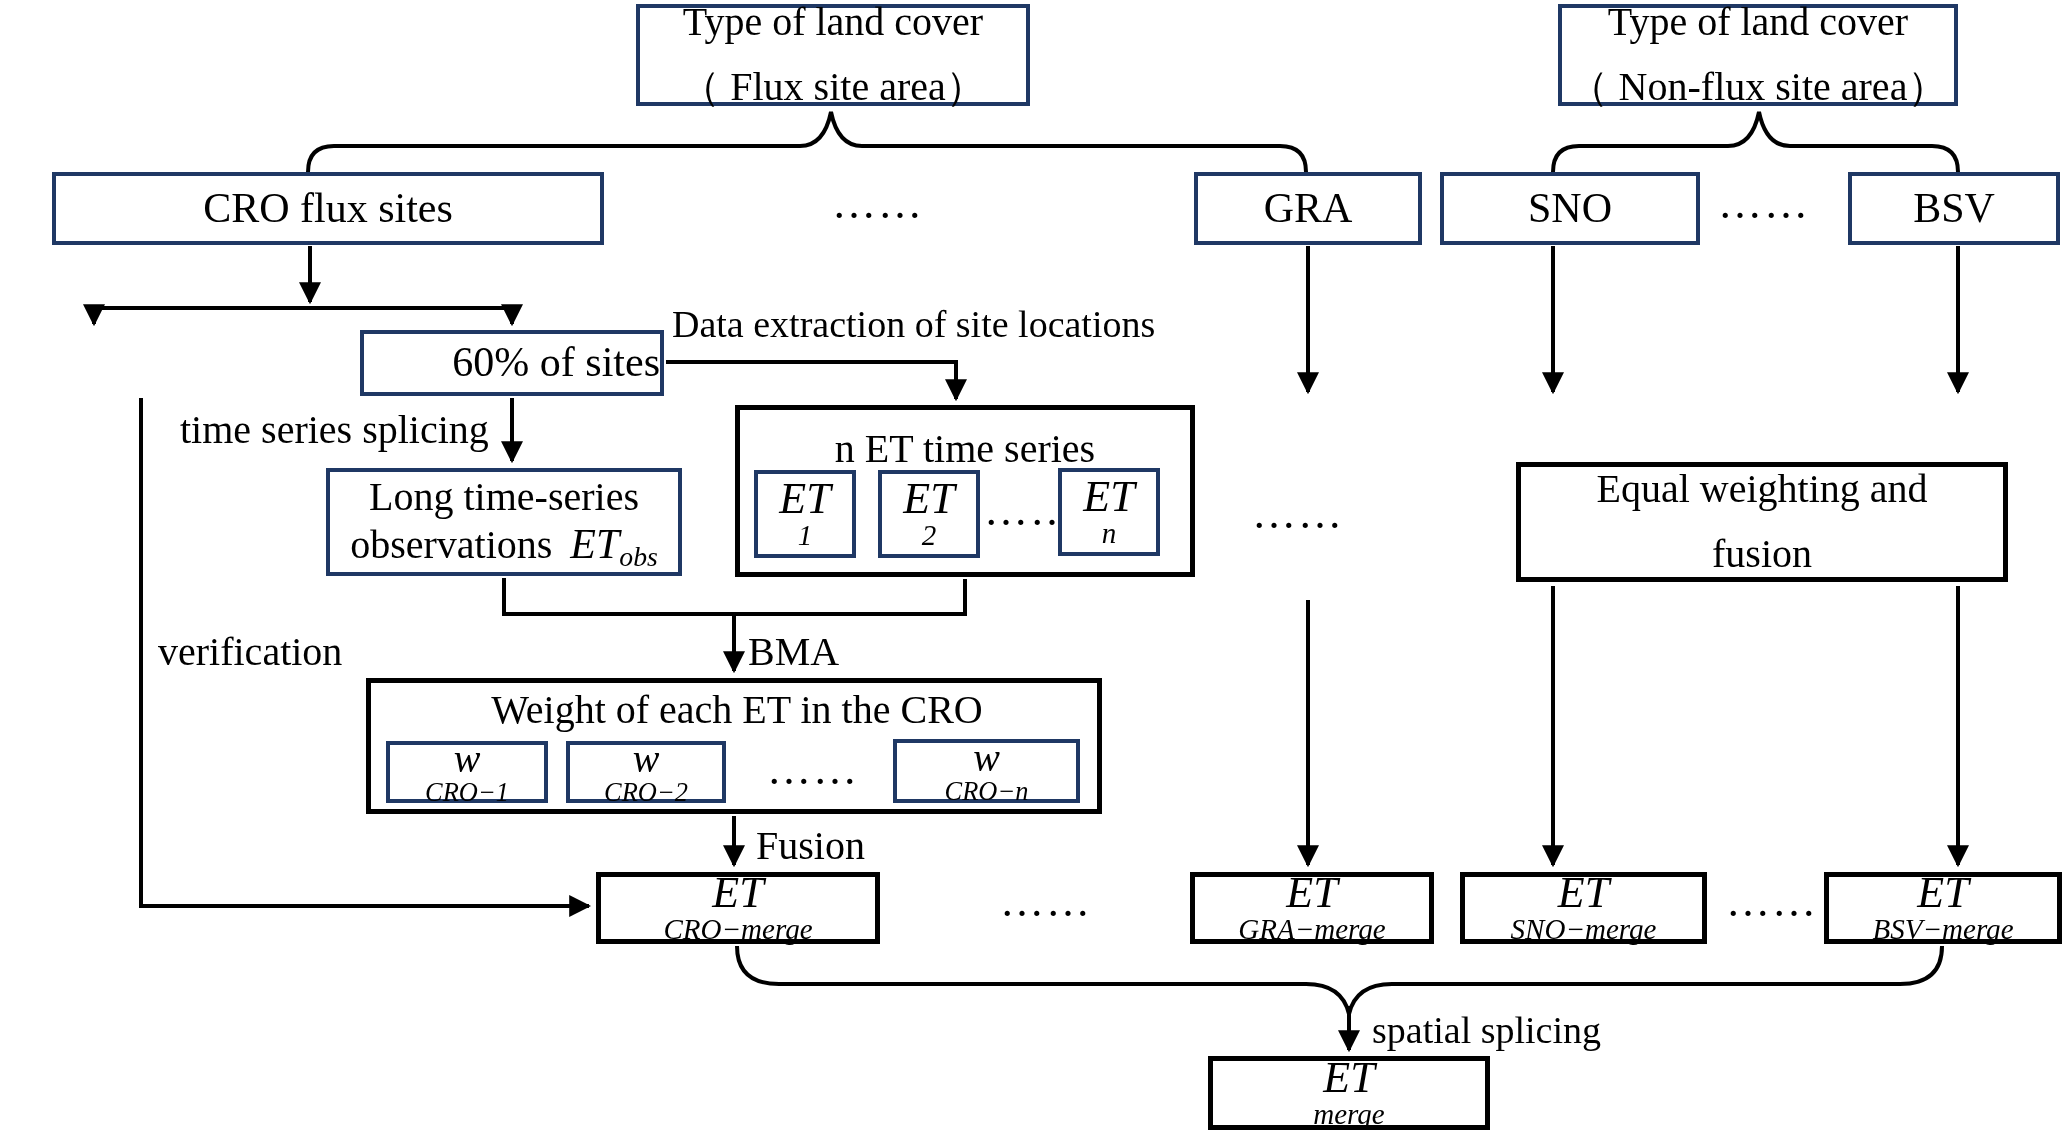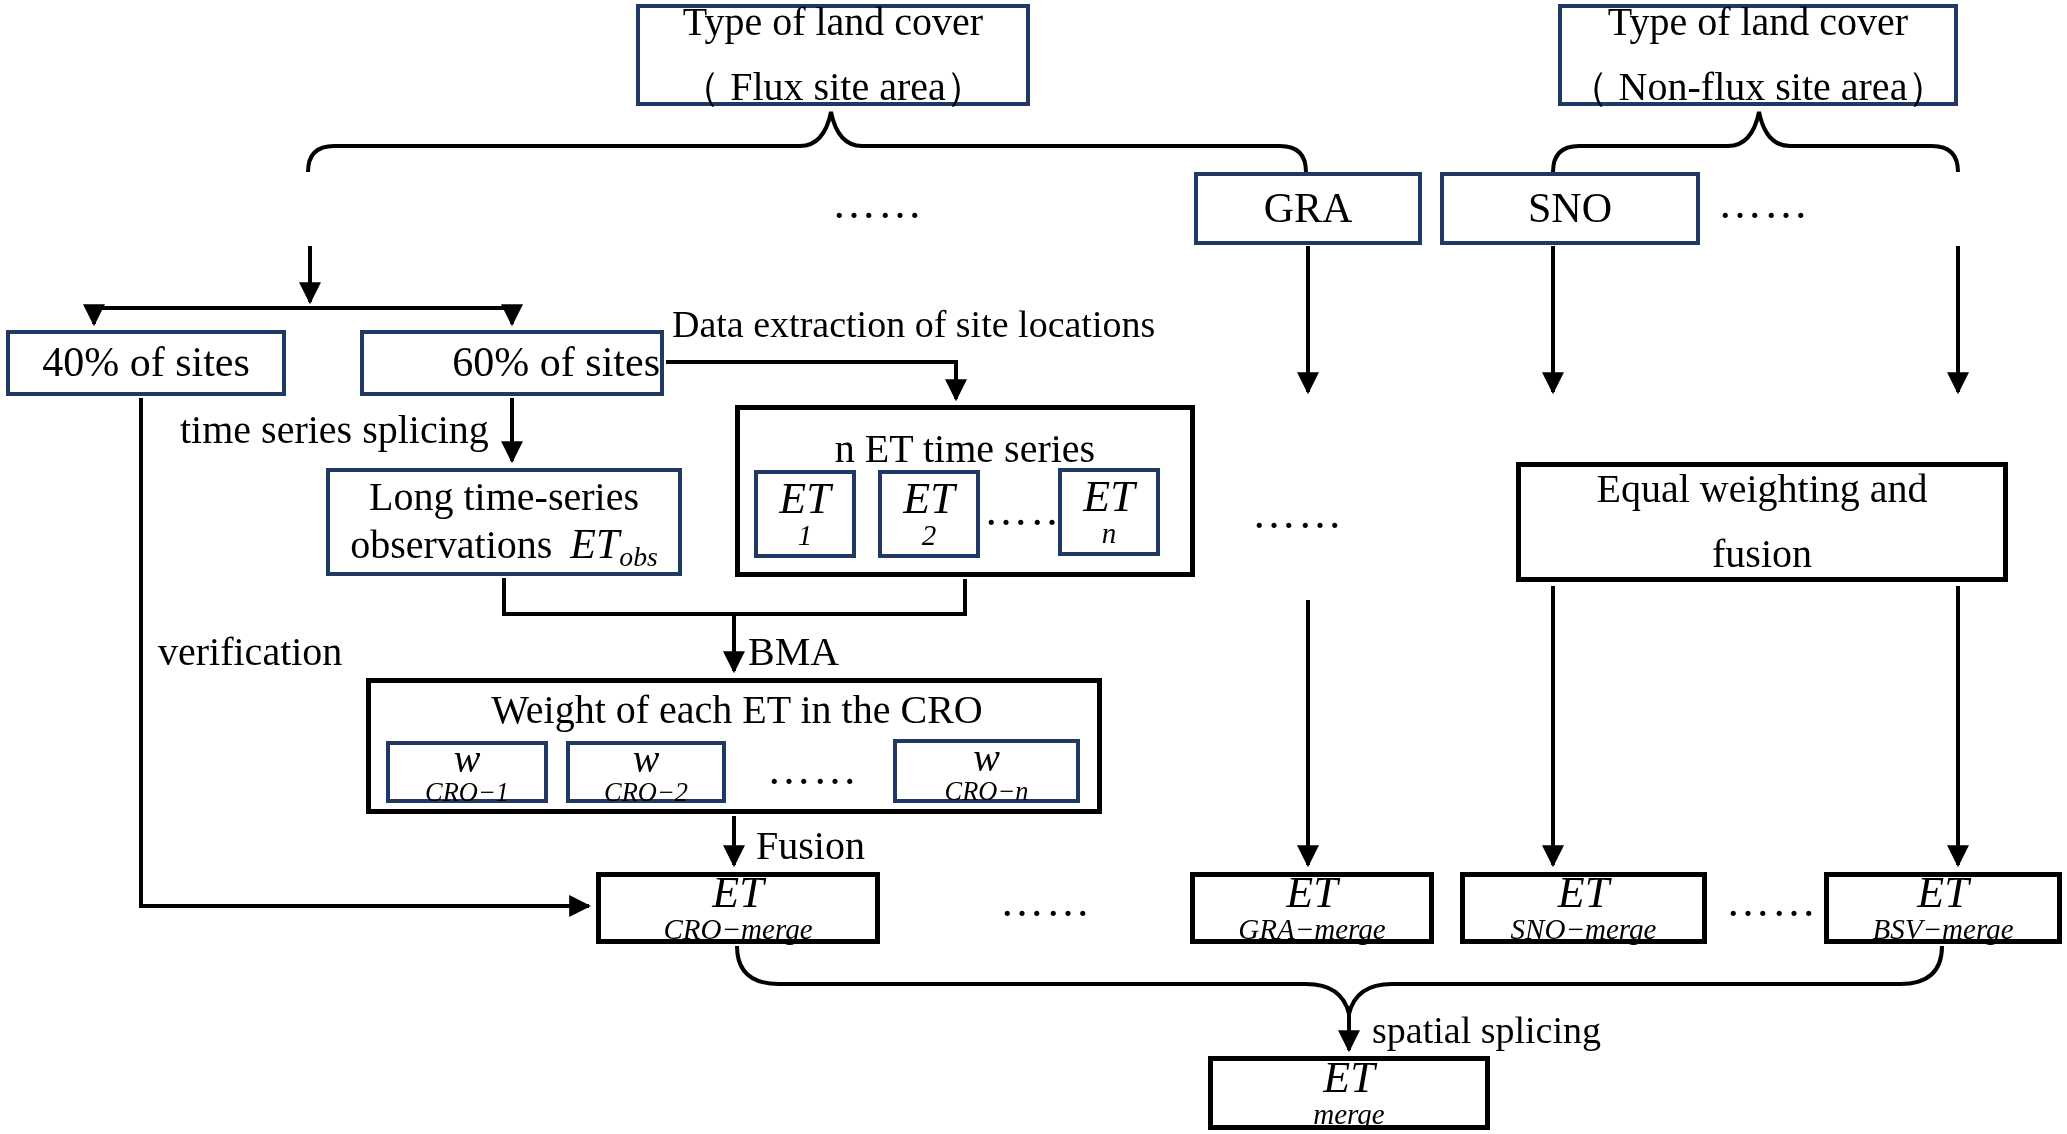--- a/index.html
+++ b/index.html
@@ -62,32 +62,35 @@
 
   <div class="box blue f40" style="left:636px;top:4px;width:394px;height:102px;">
     <span>Type of land cover</span>
     <span>（ Flux site area）</span>
   </div>
   <div class="box blue f40" style="left:1558px;top:4px;width:400px;height:102px;">
     <span>Type of land cover</span>
     <span>（ Non-flux site area）</span>
   </div>
 
+  <div class="box blue f42" style="left:52px;top:172px;width:552px;height:73px;">
+    <span>CRO flux sites</span>
+  </div>
   <span class="dots" style="left:832px;top:178px;">……</span>
   <div class="box blue f42" style="left:1194px;top:172px;width:228px;height:73px;">
     <span>GRA</span>
   </div>
   <div class="box blue f42" style="left:1440px;top:172px;width:260px;height:73px;">
     <span>SNO</span>
   </div>
   <span class="dots" style="left:1718px;top:178px;">……</span>
+  <div class="box blue f42" style="left:1848px;top:172px;width:212px;height:73px;">
+    <span>BSV</span>
+  </div>
 
-  <div class="box blue f42" style="left:6px;top:330px;width:280px;height:66px;">
-    <span>40% of sites</span>
-  </div>
   <div class="box blue f42" style="left:360px;top:330px;width:304px;height:66px;align-items:flex-end;">
     <span>60% of sites</span>
   </div>
 
   <span class="lbl" style="left:180px;top:406px;">time series splicing</span>
   <span class="lbl" style="left:672px;top:302px;font-size:38px;">Data extraction of site locations</span>
   <span class="lbl" style="left:748px;top:628px;">BMA</span>
   <span class="lbl" style="left:158px;top:628px;">verification</span>
   <span class="lbl" style="left:756px;top:822px;">Fusion</span>
   <span class="lbl" style="left:1372px;top:1008px;font-size:38px;">spatial splicing</span>

